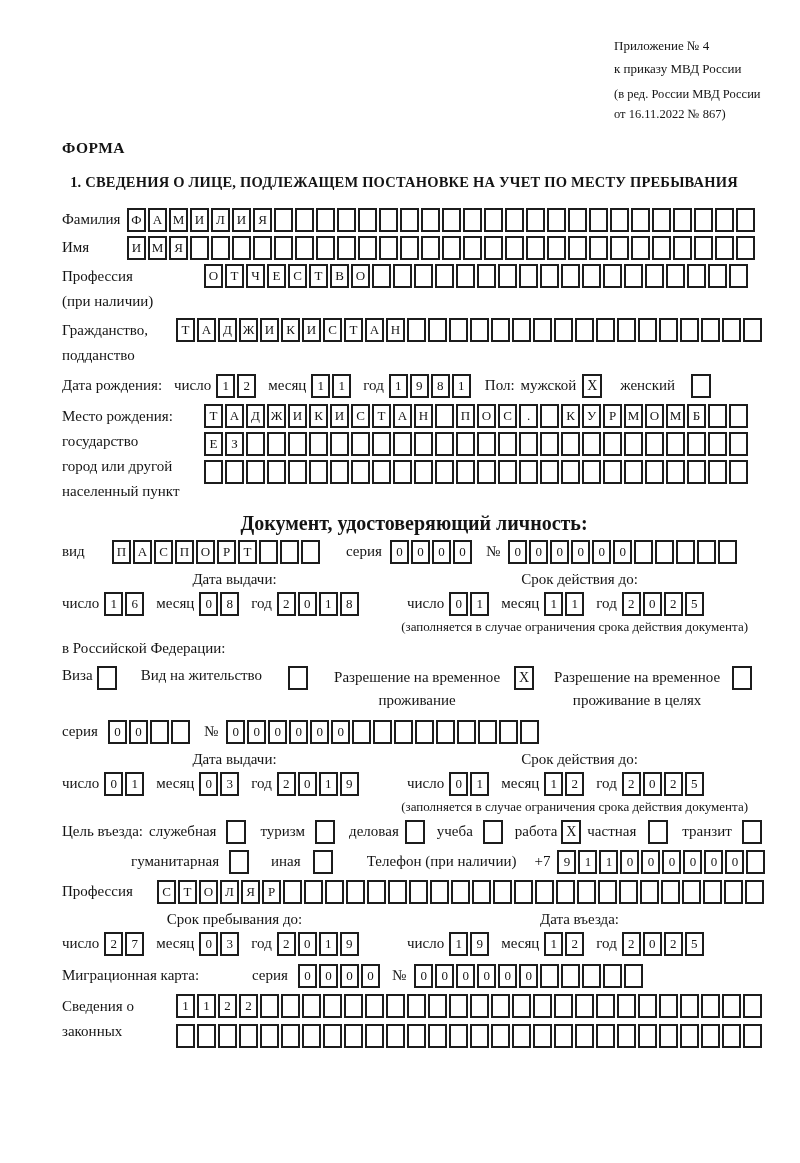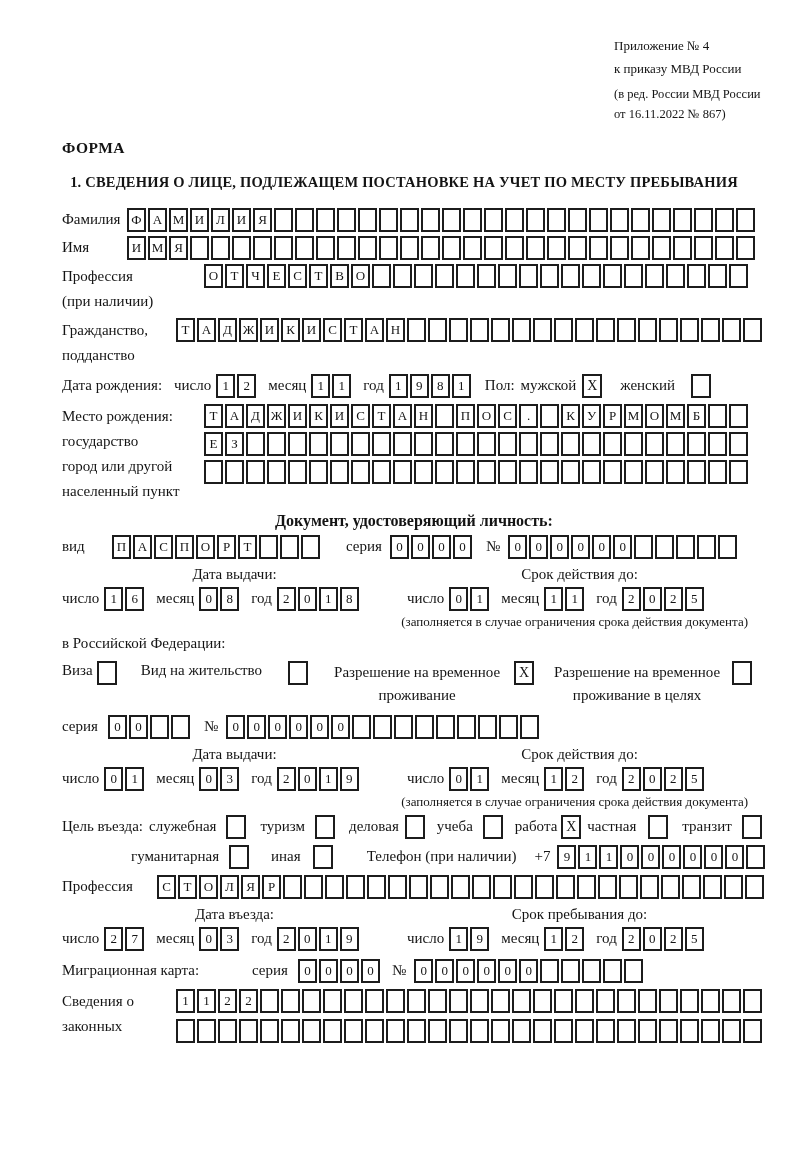--- a/index.html
+++ b/index.html
@@ -42,21 +42,21 @@
   .cellrows{display:flex;flex-direction:column;gap:4px;}
   .dgroup{display:inline-flex;align-items:center;}
   .dgroup .lbl{margin-right:5px;}
   .dgroup .ml{margin-left:12px;}
   .half{width:345px;flex:none;display:flex;}
   .half.c{display:block;text-align:center;}
   .hdr2{margin-top:6px;margin-bottom:0;min-height:20px;}
   .note{font-size:13px;line-height:18px;}
   .note.right{text-align:right;padding-right:28px;margin-top:2px;}
   .plines{text-align:center;line-height:23px;flex:none;}
-  .docheading{text-align:center;font-weight:bold;font-size:16px;margin:7px 0 3px -10px;}
+  .docheading{text-align:center;font-weight:bold;font-size:20px;margin:7px 0 3px -10px;}
   .plain{margin-top:6px;line-height:24px;}
 </style>
 </head>
 <body>
 
 <div class="page">
 
   <div class="refblock">
     <div>Приложение № 4</div>
     <div>к приказу МВД России</div>
@@ -590,22 +590,22 @@
         <span class="cell"></span>
         <span class="cell"></span>
         <span class="cell"></span>
         <span class="cell"></span>
         <span class="cell"></span>
         <span class="cell"></span>
       </span>
   </div>
 
   <div class="row hdr2">
+    <div class="half c">Срок пребывания до:</div>
     <div class="half c">Дата въезда:</div>
-    <div class="half c">Срок пребывания до:</div>
   </div>
   <div class="row" style="margin-top:2px">
     <div class="half">
       <span class="dgroup">
         <span class="lbl">число</span>
         <span class="cells">
             <span class="cell">2</span>
             <span class="cell">7</span>
           </span>
         <span class="lbl ml">месяц</span>

